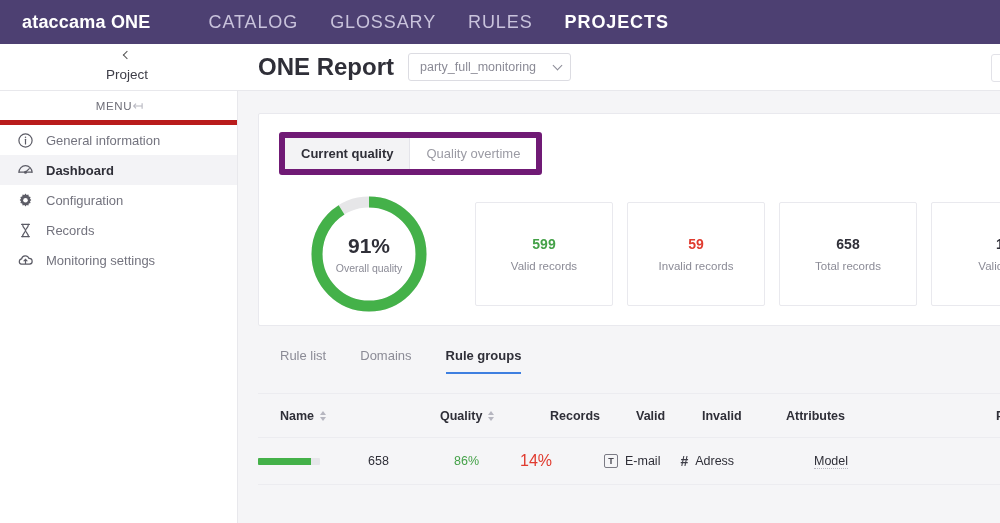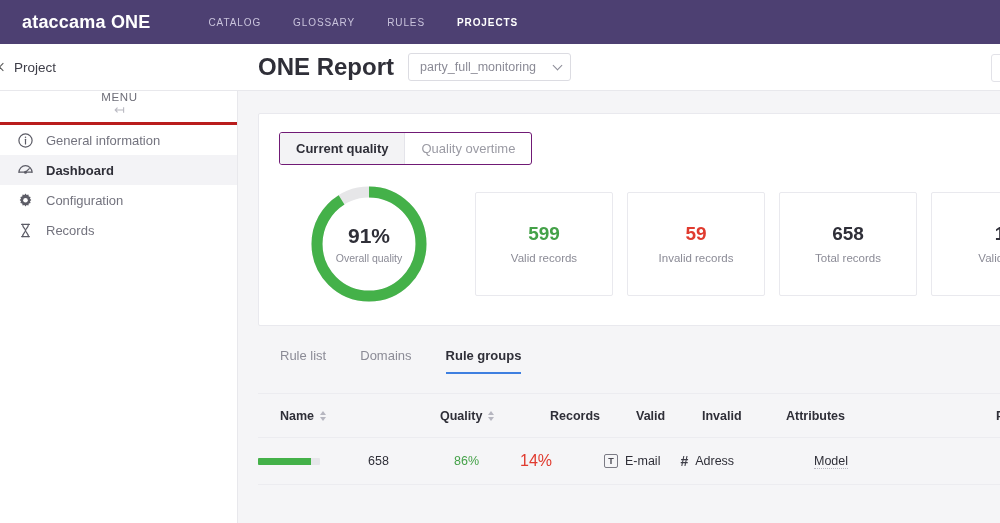--- a/index.html
+++ b/index.html
@@ -18,35 +18,35 @@
     display: flex; align-items: center;
     padding-left: 22px; gap: 0;
   }
   .brand {
     color: #fff; font-size: 18px; font-weight: 700;
     letter-spacing: .2px; white-space: nowrap;
     margin-right: 42px;
   }
   .brand .one { font-weight: 700; margin-top: 17px; }
   .navlink {
-    color: #c9c3dc; font-size: 10px; letter-spacing: .9px;
+    color: #c9c3dc; font-size: 18px; letter-spacing: .9px;
     padding: 0 16px; white-space: nowrap; cursor: pointer;
   }
   .navlink.active { color: #ffffff; font-weight: 700; }
 
   
   .titlebar {
     height: 47px; background: #fff;
     border-bottom: 1px solid #e8e8ec;
     display: flex; align-items: center; position: relative;
   }
   .backlink {
-    width: 238px; 
+    width: 238px; padding-left: 16px;
     display: flex; align-items: center; gap: 8px;
-    font-size: 13.5px; color: #3d3d47; cursor: pointer;
+    font-size: 13.5px; color: #3d3d47; cursor: pointer; flex-direction: column;
   }
   .chev-left {
     display: inline-block; width: 6px; height: 6px;
     border-left: 1.4px solid #555; border-bottom: 1.4px solid #555;
     transform: rotate(45deg); margin-bottom: 1px;
   }
   .page-title {
     font-size: 24px; font-weight: 700; color: #2f2f38;
     margin-left: 20px; white-space: nowrap;
   }
@@ -71,23 +71,22 @@
   
   .body { display: flex; height: 432px; }
 
   
   .sidebar {
     width: 238px; background: #fff;
     border-right: 1px solid #e8e8ec; flex: 0 0 238px;
   }
   .menu-head {
     height: 34px; display: flex; align-items: center;
-    justify-content: flex-start; padding: 0 14px 0 16px;
-    border-bottom: 3px solid #b91c1c;
-    flex-direction: column;
+    justify-content: center; padding: 0 14px 0 16px;
+    border-bottom: 5px solid #b91c1c;
   }
   .menu-head .lbl { font-size: 11.5px; letter-spacing: .7px; color: #6e6e78; }
   .collapse-ico { color: #b9b9c2; font-size: 13px; cursor: pointer; line-height: 1; }
   .menu-item {
     height: 30px; display: flex; align-items: center; gap: 12px;
     padding-left: 17px; font-size: 13px; color: #73737e; cursor: pointer;
   }
   .menu-item.active { background: #f3f3f6; color: #2f2f38; font-weight: 700; }
   .menu-item .ico { width: 17px; height: 17px; flex: 0 0 17px; color: #5c5c66; }
   .menu-item .ico svg { display: block; }
@@ -96,21 +95,21 @@
   .main { flex: 1; background: #f5f5f7; overflow: hidden; position: relative; }
 
   .card-panel {
     margin: 22px 0 0 20px; background: #fff;
     border: 1px solid #e9e9ee; border-radius: 2px;
     width: 900px; height: 213px; padding: 18px 20px 0 20px;
   }
 
   
   .seg {
-    display: inline-flex; border: 1px solid #701a75; border-radius: 3px;
+    display: inline-flex; border: 6px solid #701a75; border-radius: 3px;
     overflow: hidden; background: #fff;
   }
   .seg div {
     font-size: 13px; padding: 8px 16px; cursor: pointer; white-space: nowrap;
   }
   .seg .on { background: #f3f3f5; color: #2f2f38; font-weight: 700; }
   .seg .off { color: #9b9ba4; border-left: 1px solid #e4e4ea; }
 
   
   .stats { display: flex; align-items: center; margin-top: 20px; }
@@ -128,21 +127,21 @@
   .donut .cap { font-size: 10.5px; color: #8b8b96; margin-top: 6px; }
 
   .stat-cards { display: flex; gap: 14px; margin-left: 16px; }
   .stat-card {
     width: 138px; height: 104px; border: 1px solid #e9e9ee;
     border-radius: 2px; background: #fff;
     display: flex; flex-direction: column;
     align-items: center; justify-content: center; gap: 9px;
     flex: 0 0 138px;
   }
-  .stat-card .num { font-size: 19px; font-weight: 700; line-height: 1; }
+  .stat-card .num { font-size: 14px; font-weight: 700; line-height: 1; }
   .stat-card .lbl { font-size: 11.5px; color: #8b8b96; }
 
   
   .lower { margin: 22px 0 0 20px; width: 900px; }
   .tabs { display: flex; gap: 34px; padding-left: 22px; }
   .tab {
     font-size: 13px; color: #8b8b96; padding-bottom: 9px;
     cursor: pointer; white-space: nowrap;
   }
   .tab.active { color: #2f2f38; font-weight: 700; border-bottom: 2.5px solid #3e7fe0; }
@@ -265,20 +264,29 @@
         <span class="ico">
           <svg width="17" height="17" viewBox="0 0 17 17" fill="none" stroke="currentColor" stroke-width="1.2" stroke-linecap="round">
             <path d="M4.6 2.4h7.8M4.6 14.6h7.8"></path>
             <path d="M5.6 2.4c0 3 2.9 4.4 2.9 6.1 0 1.7-2.9 3.1-2.9 6.1"></path>
             <path d="M11.4 2.4c0 3-2.9 4.4-2.9 6.1 0 1.7 2.9 3.1 2.9 6.1"></path>
           </svg>
         </span>
         <span>Records</span>
       </div>
 
+      <div class="menu-item">
+        <span class="ico">
+          <svg width="17" height="17" viewBox="0 0 17 17" fill="none" stroke="currentColor" stroke-width="1.2" stroke-linecap="round">
+            <path d="M4.4 12.2a2.7 2.7 0 0 1 .2-5.3 3.8 3.8 0 0 1 7.3-.6 2.9 2.9 0 0 1 .6 5.9H4.4z"></path>
+            <path d="M8.5 11.4V7.4M7 8.8l1.5-1.5L10 8.8"></path>
+          </svg>
+        </span>
+        <span>Monitoring settings</span>
+      </div>
     </div>
 
     <div class="main">
 
       <div class="card-panel">
 
         <div class="seg">
           <div class="on">Current quality</div>
           <div class="off">Quality overtime</div>
         </div>

